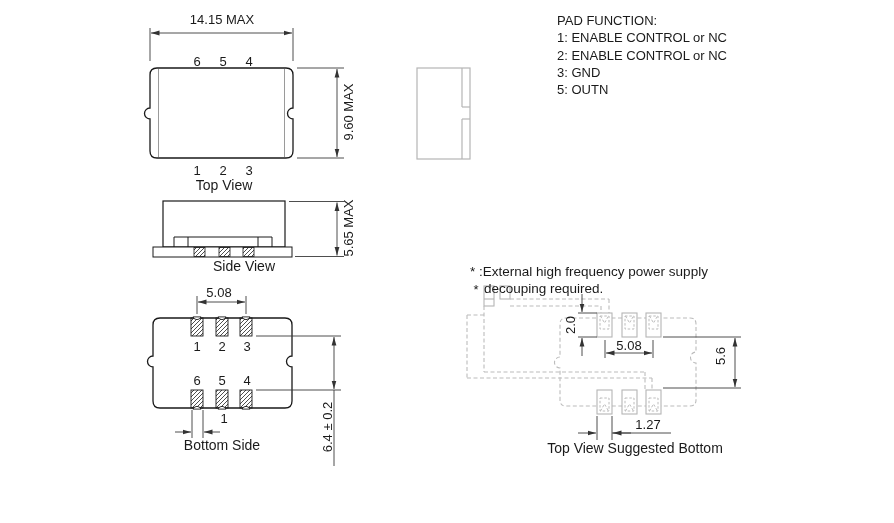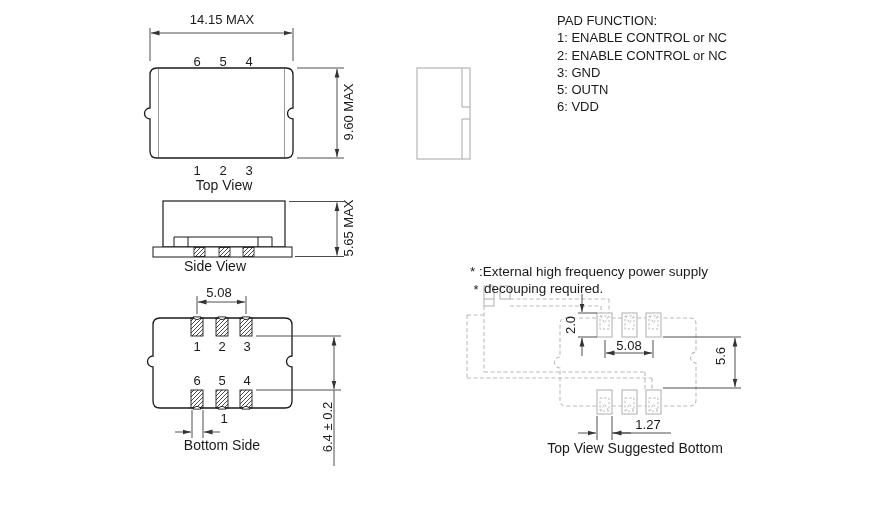--- a/index.html
+++ b/index.html
@@ -181,40 +181,39 @@
   <div class="tv" style="left:348px;top:112px">9.60 MAX</div>
   <div class="t" style="left:197px;top:61px">6</div>
   <div class="t" style="left:223px;top:61px">5</div>
   <div class="t" style="left:249px;top:61px">4</div>
   <div class="t" style="left:197px;top:170px">1</div>
   <div class="t" style="left:223px;top:170px">2</div>
   <div class="t" style="left:249px;top:170px">3</div>
   <div class="t lbl" style="left:224px;top:185px">Top View</div>
 
   <div class="tv" style="left:348px;top:228px">5.65 MAX</div>
-  <div class="t lbl" style="left:215px;top:266px">Side View</div>
+  <div class="t lbl" style="left:244px;top:266px">Side View</div>
 
   <div class="t" style="left:219px;top:292px">5.08</div>
   <div class="t" style="left:197px;top:346px">1</div>
   <div class="t" style="left:222px;top:346px">2</div>
   <div class="t" style="left:247px;top:346px">3</div>
   <div class="t" style="left:197px;top:380px">6</div>
   <div class="t" style="left:222px;top:380px">5</div>
   <div class="t" style="left:247px;top:380px">4</div>
   <div class="t" style="left:224px;top:418px">1</div>
   <div class="tv" style="left:327px;top:427px">6.4 ± 0.2</div>
   <div class="t lbl" style="left:222px;top:445px">Bottom Side</div>
 
   <div class="pf" style="left:557px;top:12px">
     <div>PAD FUNCTION:</div>
     <div>1: ENABLE CONTROL or NC</div>
     <div>2: ENABLE CONTROL or NC</div>
     <div>3: GND</div>
     <div>5: OUTN</div>
-    <div>6: VDD</div>
   </div>
 
   <div class="note" style="left:470px;top:247px">
     <div>* :External high frequency power supply</div>
     <div class="ind">decouping required.</div>
   </div>
 
   <div class="t" style="left:476px;top:289px">*</div>
   <div class="tv" style="left:570px;top:325px">2.0</div>
   <div class="t" style="left:629px;top:345px">5.08</div>

